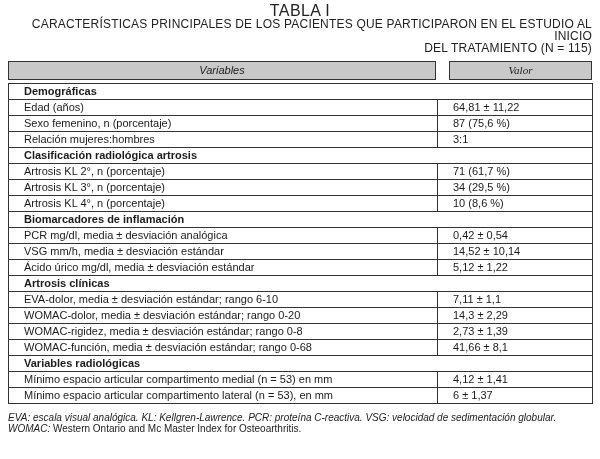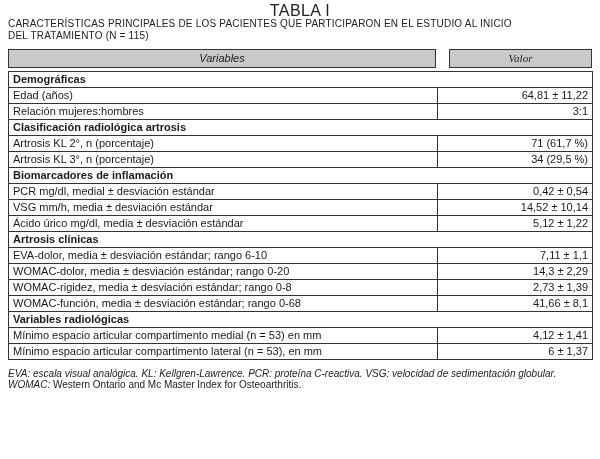--- a/index.html
+++ b/index.html
@@ -11,44 +11,44 @@
     color: #1b1b1b;
     -webkit-font-smoothing: antialiased;
   }
   .page { padding: 5px 8px 0 8px; }
 
   .title {
     text-align: center; font-size: 16px; line-height: 12px;
     letter-spacing: 0.4px; color: #222;
   }
   .caption {
-    text-align: left; font-size: 10px; line-height: 12px;
+    text-align: right; font-size: 12px; line-height: 12px;
     letter-spacing: 0.2px; color: #222; margin-top: 1px;
   }
 
   .head-band { display: flex; gap: 13px; margin-top: 7px; justify-content: flex-end; }
   .head-cell {
     background: #c9c9c9; border: 1px solid #333;
     font-style: italic; font-size: 11px; text-align: center;
     padding: 2px 0 3px 0; color: #1b1b1b;
   }
   .head-cell.var { width: 428px; }
   .head-cell.val { flex: 1; font-family: Liberation Serif, serif; }
 
   table.body {
     border-collapse: collapse; table-layout: fixed;
     width: 584px; margin-top: 3px;
   }
   table.body td {
     border: 1px solid #333; font-size: 11px; height: 16px;
-    padding: 1px 4px 2px 4px; white-space: nowrap; overflow: hidden;
+    padding: 1px 4px 2px 15px; white-space: nowrap; overflow: hidden;
   }
   td.sec { font-weight: bold; padding-left: 5px; }
   td.var { padding-left: 16px; }
-  td.val { text-align: right; margin-top: 18px; }
+  td.val { text-align: left; margin-top: 18px; }
   col.c1 { width: 429px; }
   col.c2 { width: 155px; }
 
   .footnote {
     margin-top: 8px; font-size: 10px; line-height: 11px; color: #222;
   }
   .footnote .it { font-style: italic; }
 </style>
 </head>
 <body>
@@ -73,41 +73,49 @@
       </colgroup>
     <tbody>
       <tr>
         <td class="sec" colspan="2">Demográficas</td>
       </tr>
       <tr>
         <td class="var">Edad (años)</td>
         <td class="val">64,81 ± 11,22</td>
       </tr>
       <tr>
+        <td class="var">Sexo femenino, n (porcentaje)</td>
+        <td class="val">87 (75,6 %)</td>
+      </tr>
+      <tr>
         <td class="var">Relación mujeres:hombres</td>
         <td class="val">3:1</td>
       </tr>
 
       <tr>
         <td class="sec" colspan="2">Clasificación radiológica artrosis</td>
       </tr>
       <tr>
         <td class="var">Artrosis KL 2°, n (porcentaje)</td>
         <td class="val">71 (61,7 %)</td>
       </tr>
       <tr>
         <td class="var">Artrosis KL 3°, n (porcentaje)</td>
         <td class="val">34 (29,5 %)</td>
       </tr>
+      <tr>
+        <td class="var">Artrosis KL 4°, n (porcentaje)</td>
+        <td class="val">10 (8,6 %)</td>
+      </tr>
 
       <tr>
         <td class="sec" colspan="2">Biomarcadores de inflamación</td>
       </tr>
       <tr>
-        <td class="var">PCR mg/dl, medial ± desviación estándar</td>
+        <td class="var">PCR mg/dl, media ± desviación analógica</td>
         <td class="val">0,42 ± 0,54</td>
       </tr>
       <tr>
         <td class="var">VSG mm/h, media ± desviación estándar</td>
         <td class="val">14,52 ± 10,14</td>
       </tr>
       <tr>
         <td class="var">Ácido úrico mg/dl, media ± desviación estándar</td>
         <td class="val">5,12 ± 1,22</td>
       </tr>

